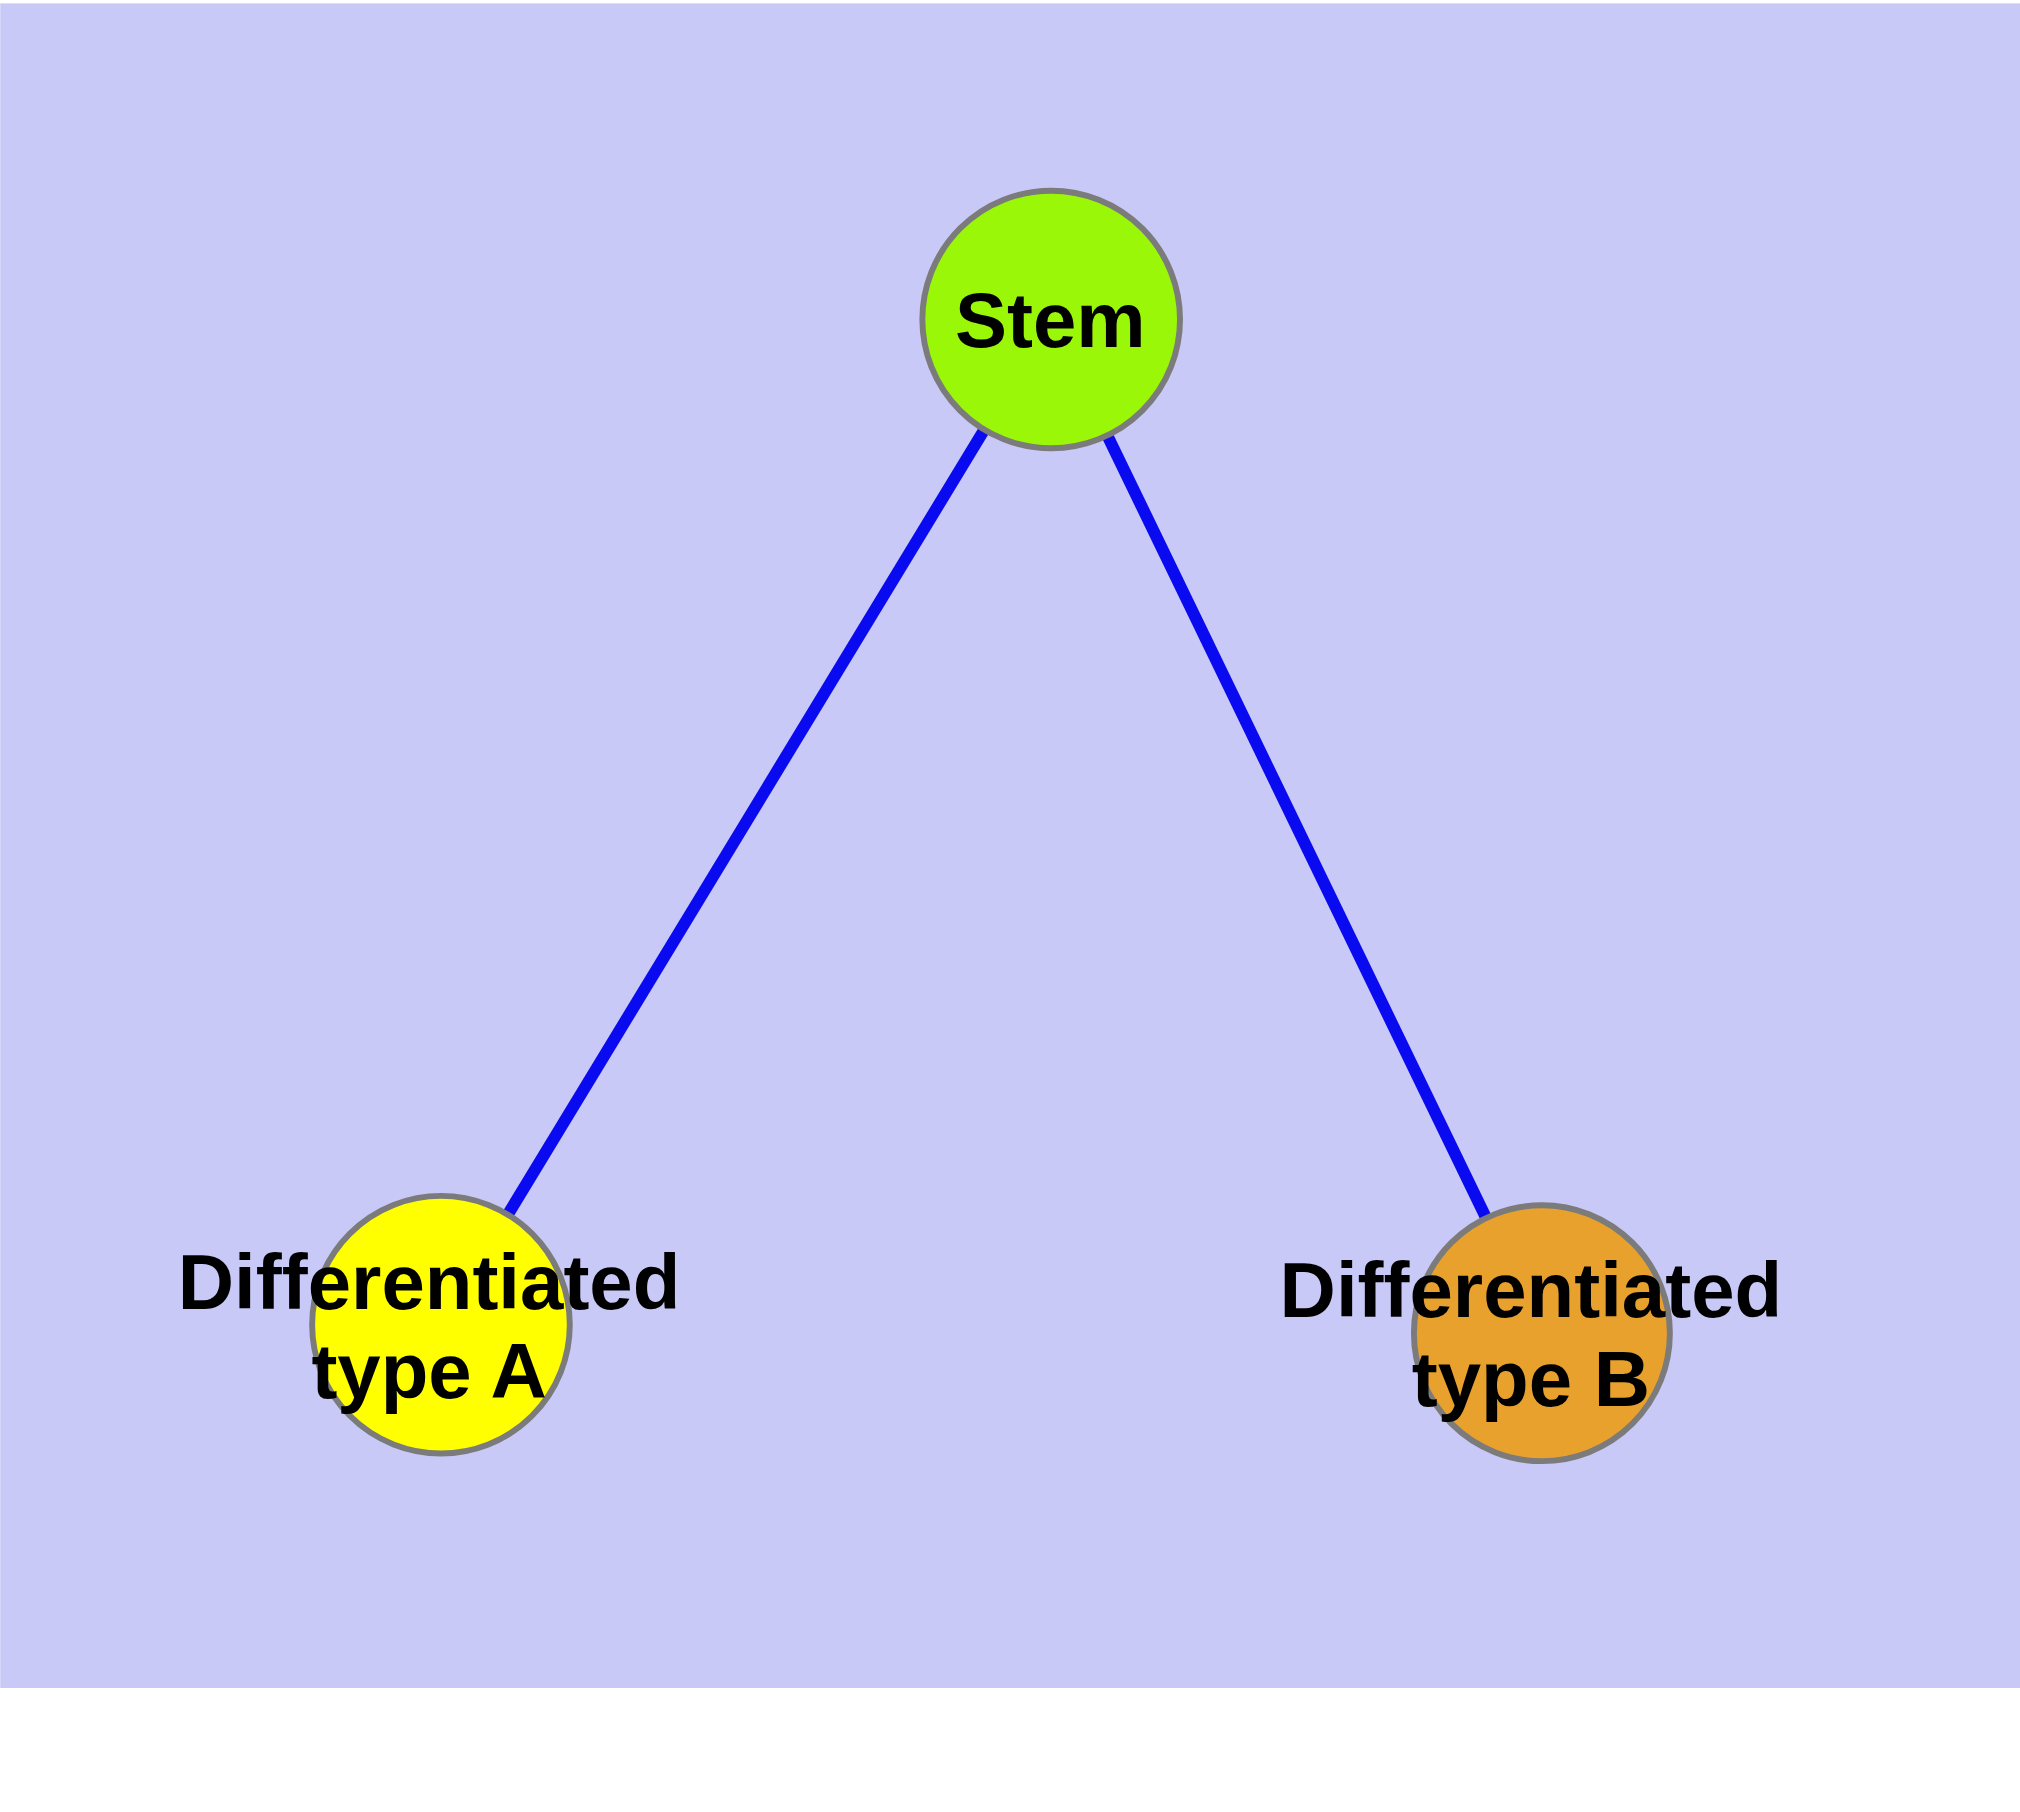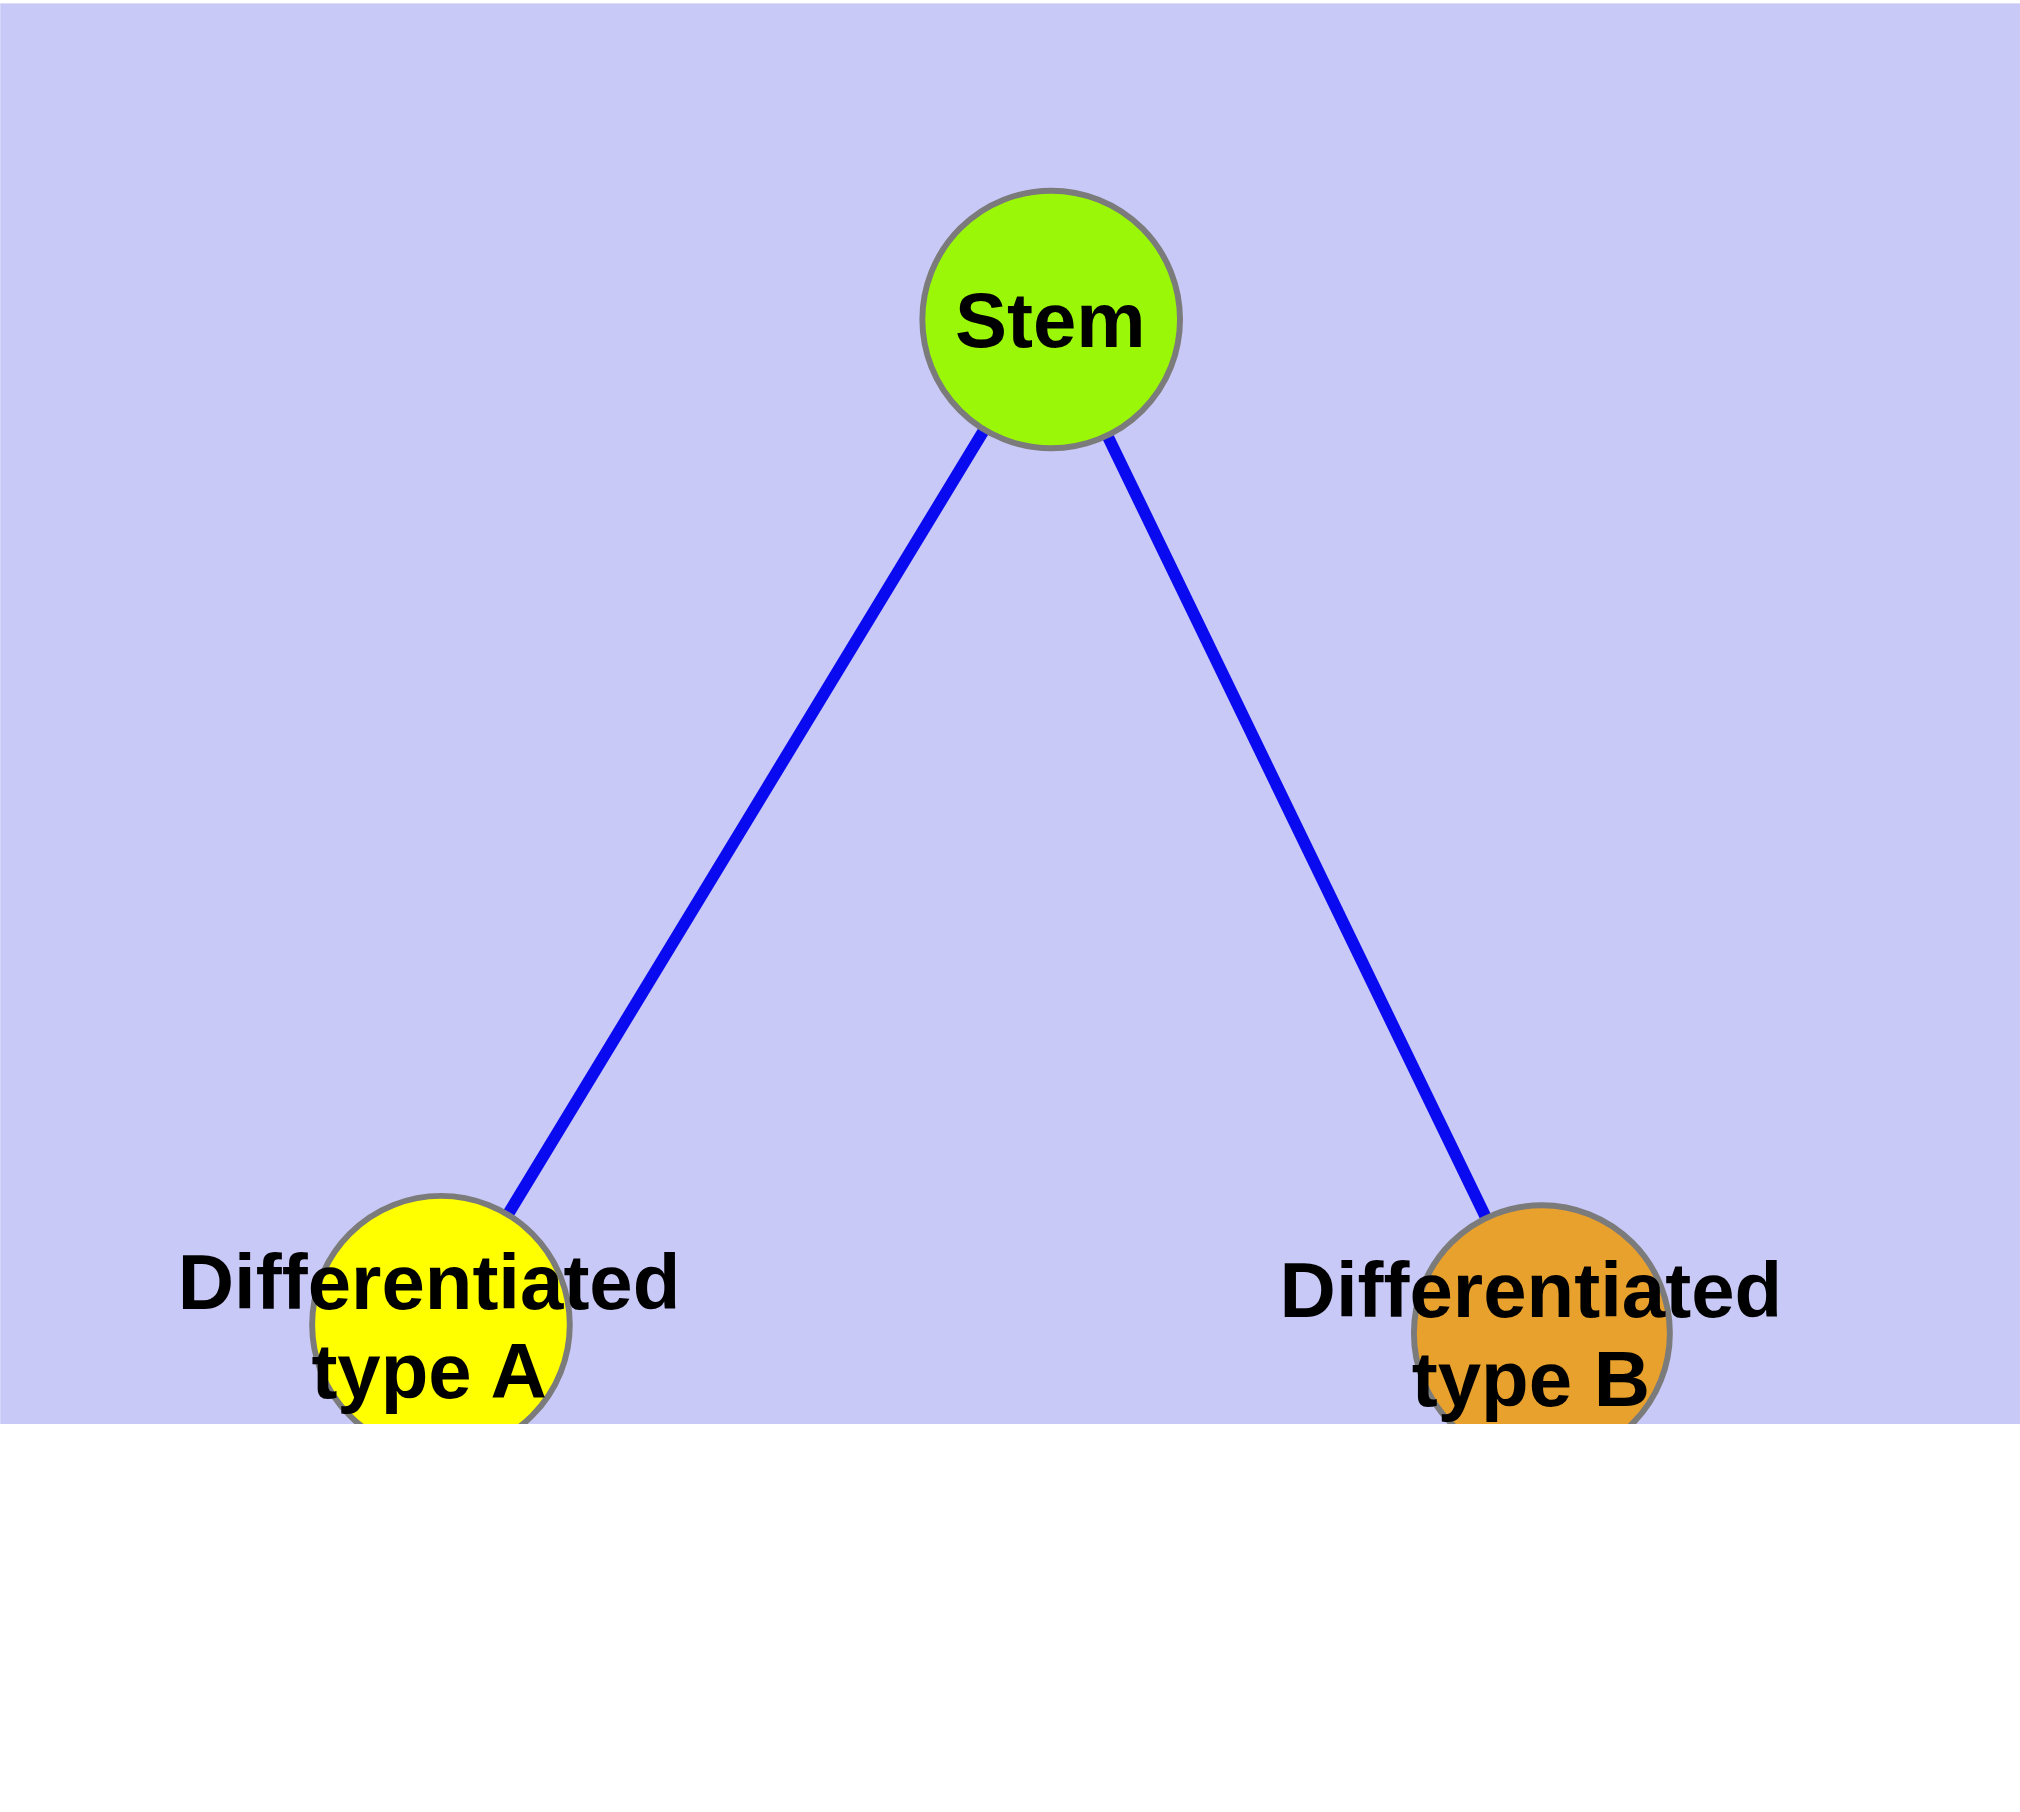--- a/index.html
+++ b/index.html
@@ -3,21 +3,21 @@
 <meta charset="utf-8">
 <style>
   html, body {
     margin: 0;
     padding: 0;
     background: #ffffff;
   }
   .stage {
     position: relative;
     width: 2021px;
-    height: 1424px;
+    height: 1688px;
     overflow: hidden;
     background: #ffffff;
   }
   svg.graph {
     display: block;
     width: 2021px;
     height: 1812px;
   }
   .edge {
     fill: none;

